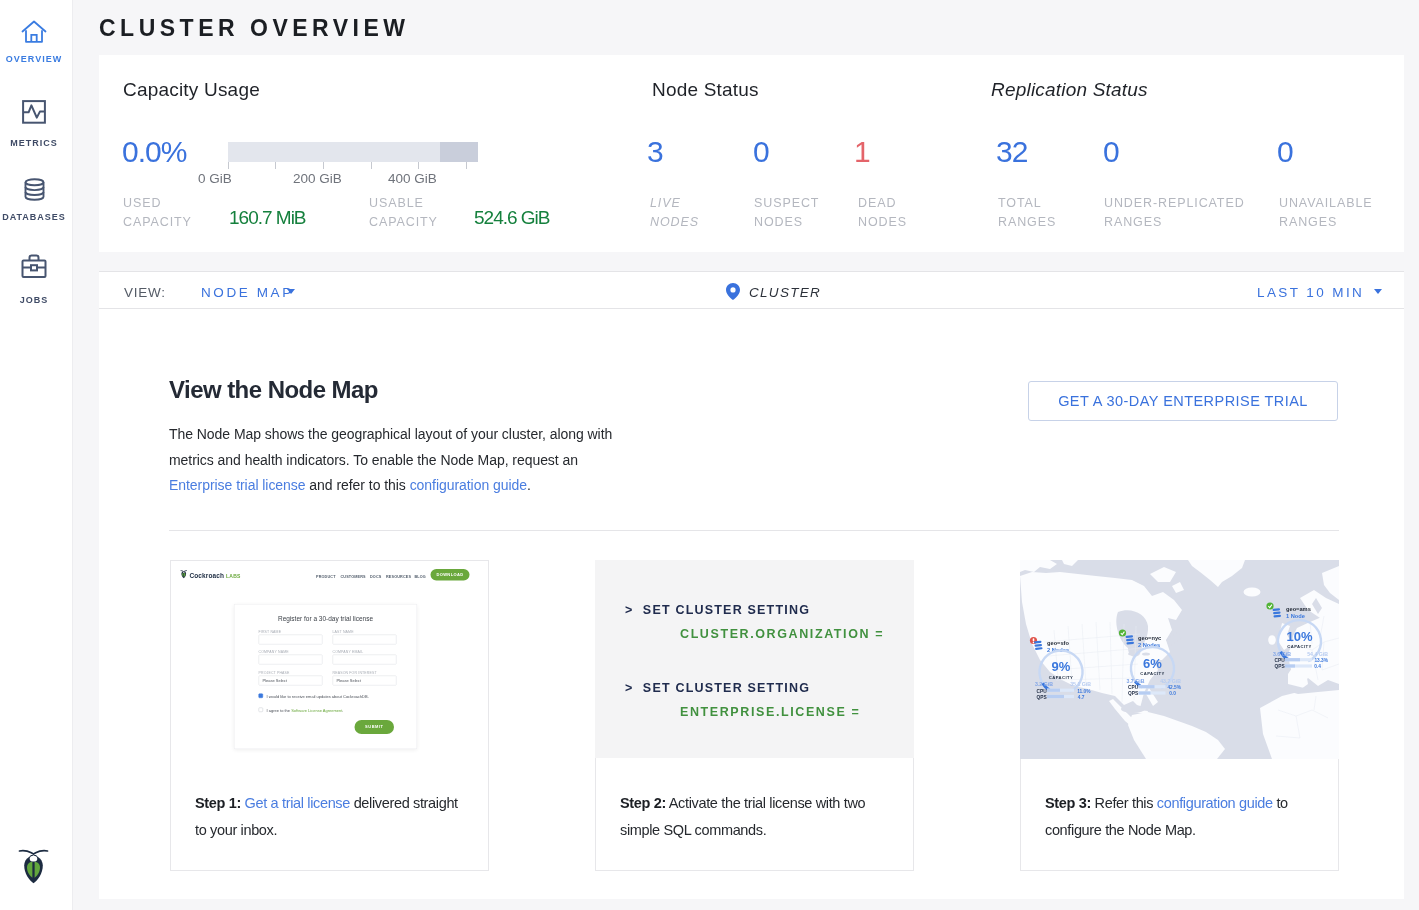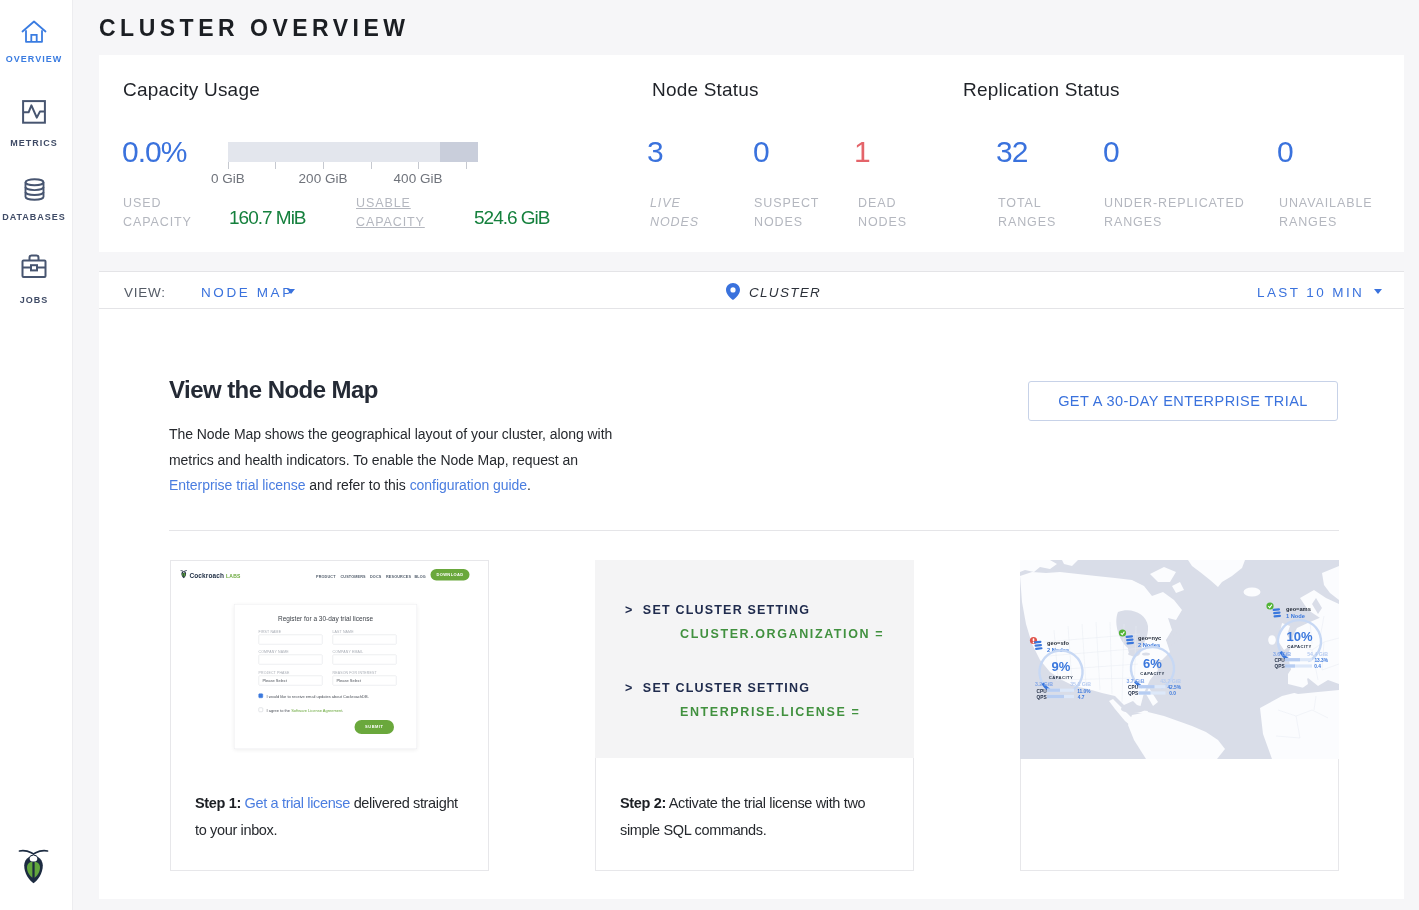--- a/index.html
+++ b/index.html
@@ -21,21 +21,21 @@
 .sec-h { position:absolute; font-size:19px; color:#1f2228; top:24px; letter-spacing:0.2px; }
 .bignum { position:absolute; font-size:30px; color:#3a72dd; top:82px; line-height:30px; letter-spacing:-1px; }
 .bignum.red { color:#e4646a; }
 .slabel { position:absolute; top:139px; font-size:12.5px; letter-spacing:0.9px; color:#b4b7bf; line-height:18.5px; }
 .tickval { position:absolute; top:152px; font-size:19px; letter-spacing:-1px; color:#15803d; }
 
 
 #capbar { position:absolute; left:129px; top:87px; width:250px; height:20px; background:#e3e6ed; }
 #capbar .dark { position:absolute; right:0; top:0; width:38px; height:20px; background:#c9cedb; }
 .tick { position:absolute; top:107px; width:1px; height:7px; background:#c6c9d0; }
-.ticklabel { position:absolute; top:116px; font-size:13.5px; color:#6f737b; width:60px; text-align:center; }
+.ticklabel { position:absolute; top:116px; font-size:13.5px; color:#6f737b; width:60px; }
 
 
 #viewbar { position:absolute; left:99px; top:271px; width:1305px; height:38px; background:#fff; border-top:1px solid #e4e4e7; border-bottom:1px solid #e4e4e7; }
 .vb-text { position:absolute; top:13px; font-size:13.5px; letter-spacing:2.2px; }
 .caret { position:absolute; width:0; height:0; border-left:4.5px solid transparent; border-right:4.5px solid transparent; border-top:5.5px solid #3a72dd; }
 
 
 #main { position:absolute; left:99px; top:309px; width:1305px; height:590px; background:#fff; }
 #h2 { position:absolute; left:70px; top:67px; font-size:24px; font-weight:bold; color:#242a35; letter-spacing:-0.55px; }
 #para { position:absolute; left:70px; top:113px; font-size:14px; letter-spacing:-0.05px; color:#26292e; line-height:25.5px; }
@@ -123,32 +123,32 @@
   <div class="tick" style="left:176px;"></div>
   <div class="tick" style="left:224px;"></div>
   <div class="tick" style="left:272px;"></div>
   <div class="tick" style="left:319px;"></div>
   <div class="tick" style="left:367px;"></div>
   <div class="ticklabel" style="left:99px;">0 GiB</div>
   <div class="ticklabel" style="left:194px;">200 GiB</div>
   <div class="ticklabel" style="left:289px;">400 GiB</div>
   <div class="slabel" style="left:24px;">USED<br>CAPACITY</div>
   <div class="tickval" style="left:130px;">160.7 MiB</div>
-  <div class="slabel" style="left:257px;text-decoration:underline;">USABLE<br>CAPACITY</div>
+  <div class="slabel" style="left:270px;">USABLE<br>CAPACITY</div>
   <div class="tickval" style="left:375px;">524.6 GiB</div>
 
   <div class="sec-h" style="left:553px;">Node Status</div>
   <div class="bignum" style="left:548px;">3</div>
   <div class="bignum" style="left:654px;">0</div>
   <div class="bignum red" style="left:755px;">1</div>
   <div class="slabel" style="left:551px;font-style:italic;">LIVE<br>NODES</div>
   <div class="slabel" style="left:655px;">SUSPECT<br>NODES</div>
   <div class="slabel" style="left:759px;">DEAD<br>NODES</div>
 
-  <div class="sec-h" style="left:864px;">Replication Status</div>
+  <div class="sec-h" style="left:892px;font-style:italic;">Replication Status</div>
   <div class="bignum" style="left:897px;">32</div>
   <div class="bignum" style="left:1004px;">0</div>
   <div class="bignum" style="left:1178px;">0</div>
   <div class="slabel" style="left:899px;">TOTAL<br>RANGES</div>
   <div class="slabel" style="left:1005px;">UNDER-REPLICATED<br>RANGES</div>
   <div class="slabel" style="left:1180px;">UNAVAILABLE<br>RANGES</div>
 </div>
 
 <div id="viewbar">
   <div class="vb-text" style="left:25px; color:#545b66; letter-spacing:0.75px;">VIEW:</div>
@@ -352,14 +352,15 @@
         <text x="254.5" y="102" font-size="4.8" font-weight="bold" fill="#26324a">CPU</text>
         <rect x="265" y="98.1" width="27" height="3.2" fill="#dde8f9"></rect>
         <rect x="265" y="98.1" width="15" height="3.2" fill="#b7cdf2"></rect>
         <text x="308" y="102" font-size="4.8" font-weight="bold" fill="#3b78dd" text-anchor="end">13.3%</text>
         <text x="254.5" y="108.3" font-size="4.8" font-weight="bold" fill="#26324a">QPS</text>
         <rect x="265" y="104.4" width="27" height="3.2" fill="#dde8f9"></rect>
         <rect x="265" y="104.4" width="10" height="3.2" fill="#b7cdf2"></rect>
         <text x="301" y="108.3" font-size="4.8" font-weight="bold" fill="#3b78dd" text-anchor="end">0.4</text>
       </g>
     </svg>
+    <div class="steptext"><b>Step 3:</b> Refer this <a href="#">configuration guide</a> to<br>configure the Node Map.</div>
   </div>
 </div>
 
 </body></html>

